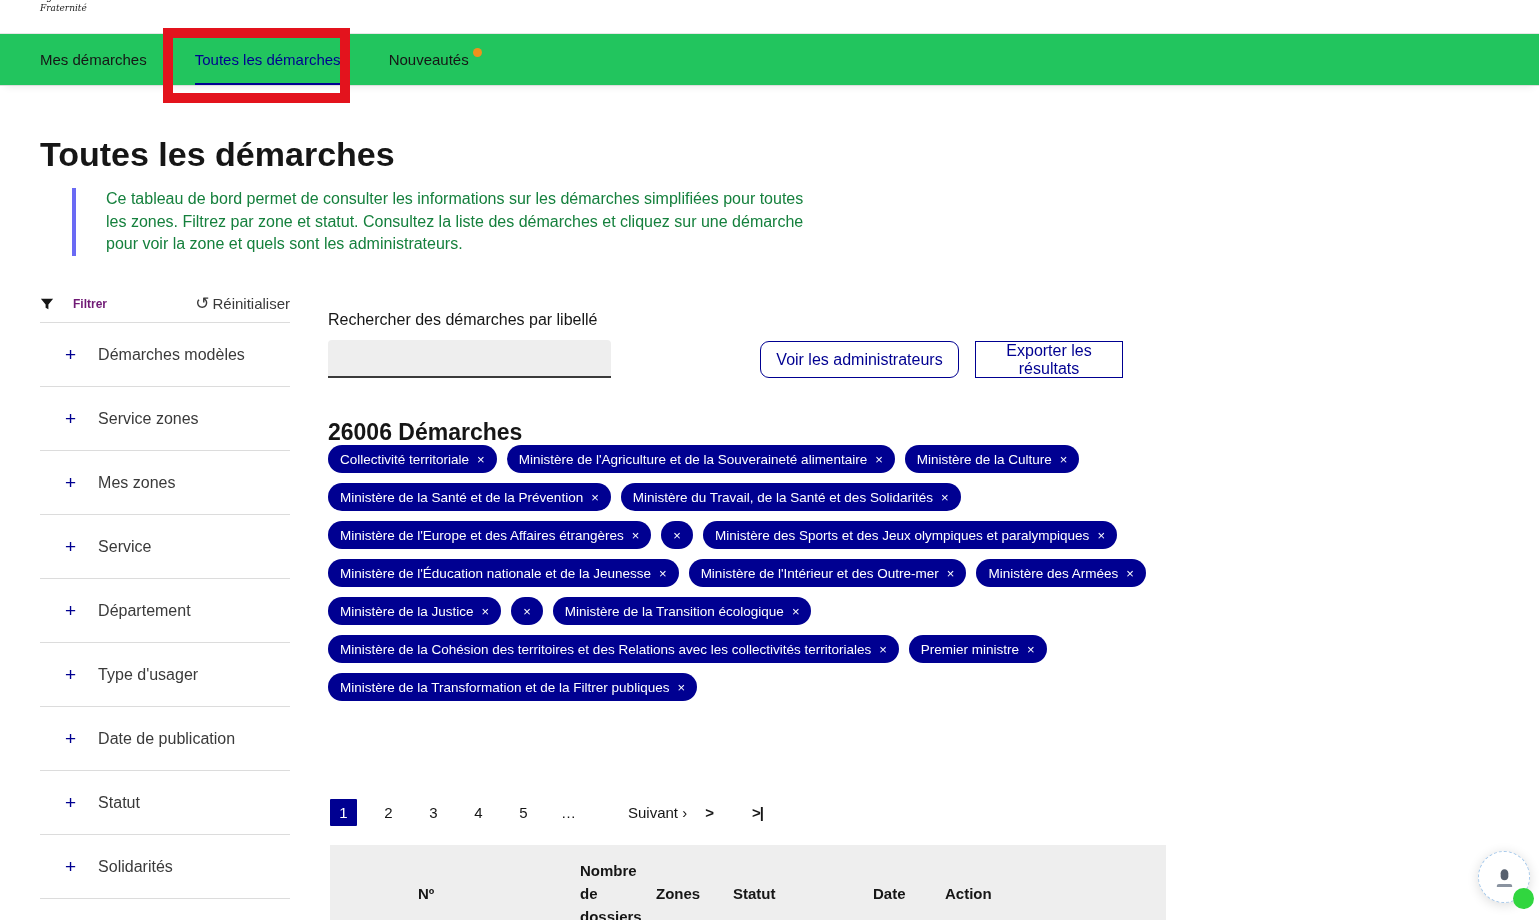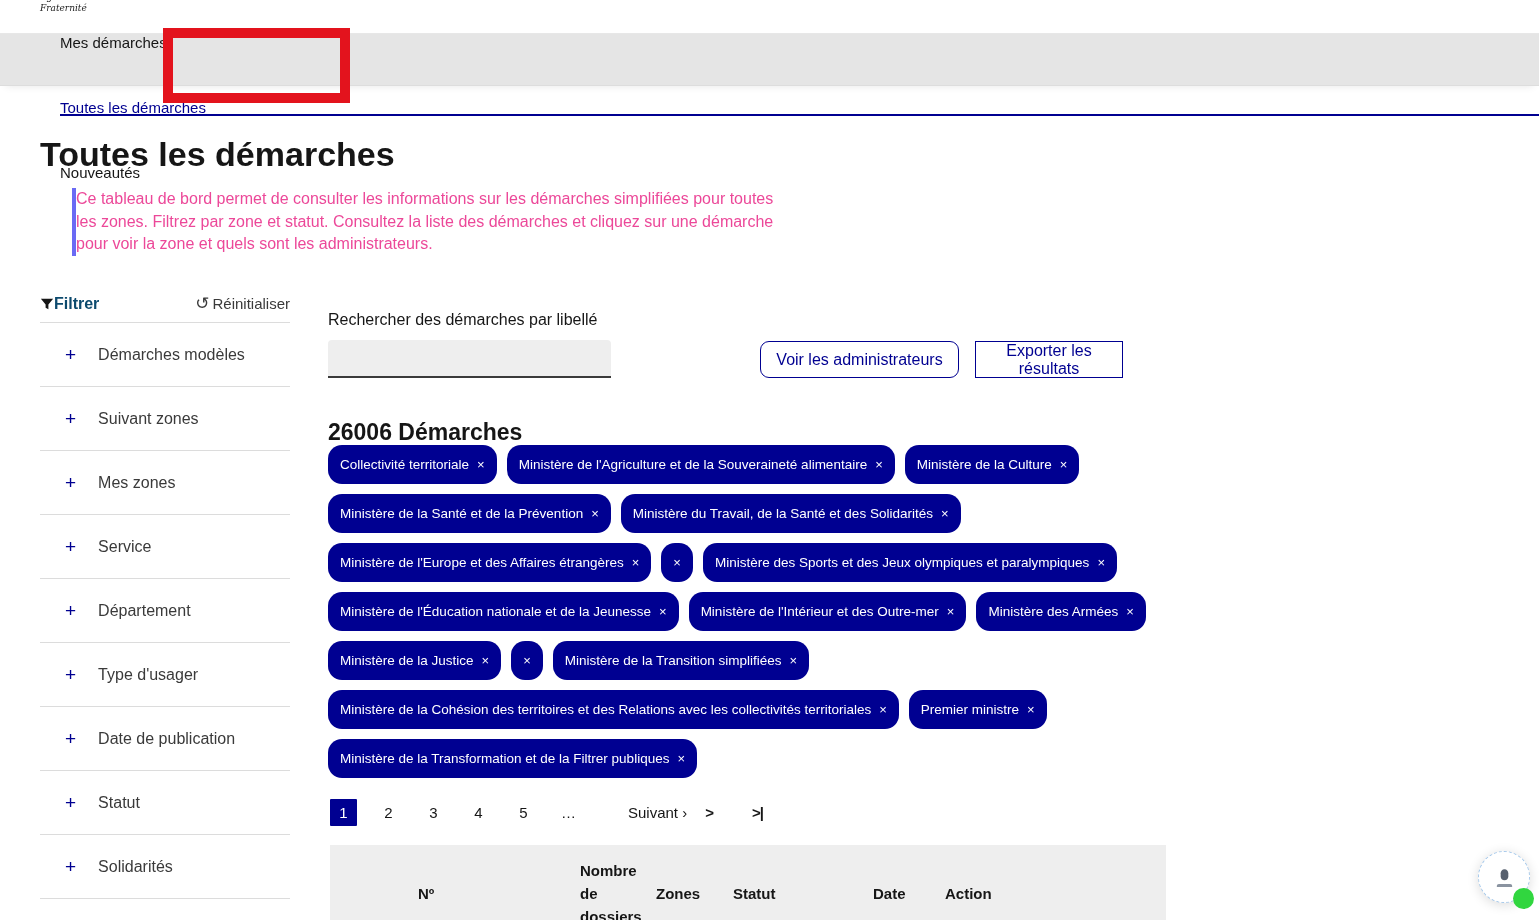--- a/index.html
+++ b/index.html
@@ -16,51 +16,51 @@
     font-family:"DejaVu Serif", serif;font-style:italic;
     font-size:9px;line-height:11px;color:#222;
   }
   .motto span{display:block;}
 
   
   .navbar{
     position:absolute;left:0;right:0;top:33px;height:53px;box-sizing:border-box;
     border-top:1px solid #e7e7e7;border-bottom:1px solid #dddddd;
     box-shadow:0 6px 8px -6px rgba(0,0,0,.10);
-    display:flex;align-items:stretch;gap:48px;padding-left:60px;background:#e5e5e5;flex-direction:column;
+    display:flex;align-items:stretch;gap:48px;padding-left:40px;background:#22c55e;
   }
   .tab{display:flex;align-items:center;font-size:15px;color:#161616;position:relative;}
   .tab.active{color:#000091;box-shadow:inset 0 -2px 0 0 #000091;}
   .badge-dot{display:none;}
   .tab.badge .badge-dot{
     display:block;position:absolute;top:14px;right:-13px;
     width:9px;height:9px;border-radius:50%;background:#f0911d;
   }
 
   
   .annotation-box{
     position:absolute;left:163px;top:28px;width:187px;height:75px;
     box-sizing:border-box;border:10px solid #e3131d;z-index:20;pointer-events:none;
   }
 
   
   .page-title{position:absolute;left:40px;top:112px;font-size:34px;font-weight:800;color:#161616;}
   .callout{
     position:absolute;left:72px;top:188px;width:700px;
-    border-left:4px solid #6a6af4;
-    font-size:16px;line-height:22.5px;color:#ec4899;
+    border-left:4px solid #6a6af4;padding-left:30px;
+    font-size:16px;line-height:22.5px;color:#15803d;
   }
 
   
   .sidebar{position:absolute;left:40px;top:285px;width:250px;}
   .filter-head{
     display:flex;align-items:center;justify-content:space-between;
     height:37px;border-bottom:1px solid #dcdcdc;
   }
-  .filter-title{display:flex;align-items:center;gap:0;font-weight:700;font-size:16px;color:#0c4a6e;}
+  .filter-title{display:flex;align-items:center;gap:19px;font-weight:700;font-size:12px;color:#701a75;}
   .filter-title svg{display:block;}
   .reset{display:flex;align-items:center;gap:3px;font-size:15px;color:#3a3a3a;background:none;border:none;font-family:inherit;padding:0;}
   .reset .reset-ico{font-size:17px;line-height:1;color:#3a3a3a;}
   .fsection{
     display:flex;align-items:center;gap:22px;height:63px;
     border-bottom:1px solid #dcdcdc;padding-left:25px;
     font-size:16px;color:#3a3a3a;
   }
   .fsection .plus{color:#000091;font-size:19px;font-weight:400;line-height:1;}
 
@@ -80,21 +80,21 @@
   .btn-export{left:975px;width:148px;}
 
   
   .count-heading{position:absolute;left:328px;top:400px;font-size:23px;font-weight:700;color:#161616;}
   .tags{
     position:absolute;left:328px;top:445px;width:850px;
     display:flex;flex-wrap:wrap;gap:10px 10px;align-content:flex-start;
   }
   .tag{
     display:inline-flex;align-items:center;gap:8px;
-    background:#000091;color:#ffffff;border-radius:14px;height:39px;
+    background:#000091;color:#ffffff;border-radius:14px;height:28px;
     padding:0 12px;font-size:13.5px;white-space:nowrap;
   }
   .tag .tag-close{font-size:13px;line-height:1;color:#ffffff;}
 
   
   .pagination{position:absolute;left:330px;top:799px;display:flex;align-items:center;font-size:15px;color:#161616;}
   .page-btn{
     width:27px;height:27px;display:flex;align-items:center;justify-content:center;
     margin-right:18px;border-radius:1px;background:none;border:none;font-family:inherit;font-size:15px;color:#161616;
   }
@@ -180,21 +180,21 @@
     </button>
   </div>
 
     <div class="fsection" data-interactable="true">
       <span class="plus" data-interactable="false">+</span>
       <span data-interactable="false">Démarches modèles</span>
     </div>
 
     <div class="fsection" data-interactable="true">
       <span class="plus" data-interactable="false">+</span>
-      <span data-interactable="false">Suivant zones</span>
+      <span data-interactable="false">Service zones</span>
     </div>
 
     <div class="fsection" data-interactable="true">
       <span class="plus" data-interactable="false">+</span>
       <span data-interactable="false">Mes zones</span>
     </div>
 
     <div class="fsection" data-interactable="true">
       <span class="plus" data-interactable="false">+</span>
       <span data-interactable="false">Service</span>
@@ -294,21 +294,21 @@
     <span class="tag" data-interactable="true">
       <span data-interactable="false">Ministère de la Justice</span>
       <span class="tag-close" data-interactable="true">×</span>
     </span>
 
     <span class="tag" data-interactable="true">
       <span class="tag-close" data-interactable="true">×</span>
     </span>
 
     <span class="tag" data-interactable="true">
-      <span data-interactable="false">Ministère de la Transition simplifiées</span>
+      <span data-interactable="false">Ministère de la Transition écologique</span>
       <span class="tag-close" data-interactable="true">×</span>
     </span>
 
     <span class="tag" data-interactable="true">
       <span data-interactable="false">Ministère de la Cohésion des territoires et des Relations avec les collectivités territoriales</span>
       <span class="tag-close" data-interactable="true">×</span>
     </span>
 
     <span class="tag" data-interactable="true">
       <span data-interactable="false">Premier ministre</span>

